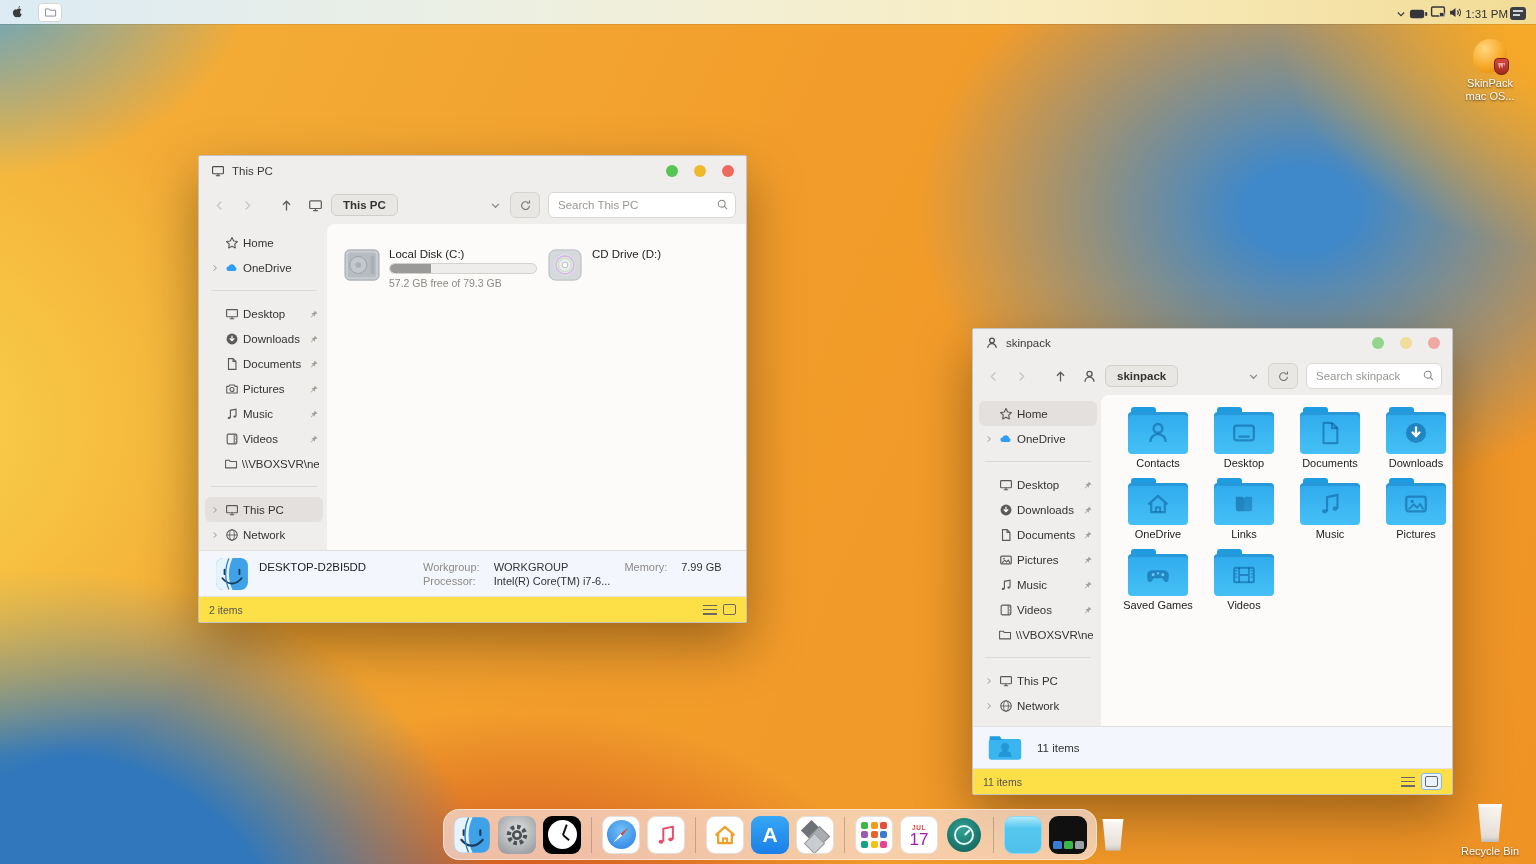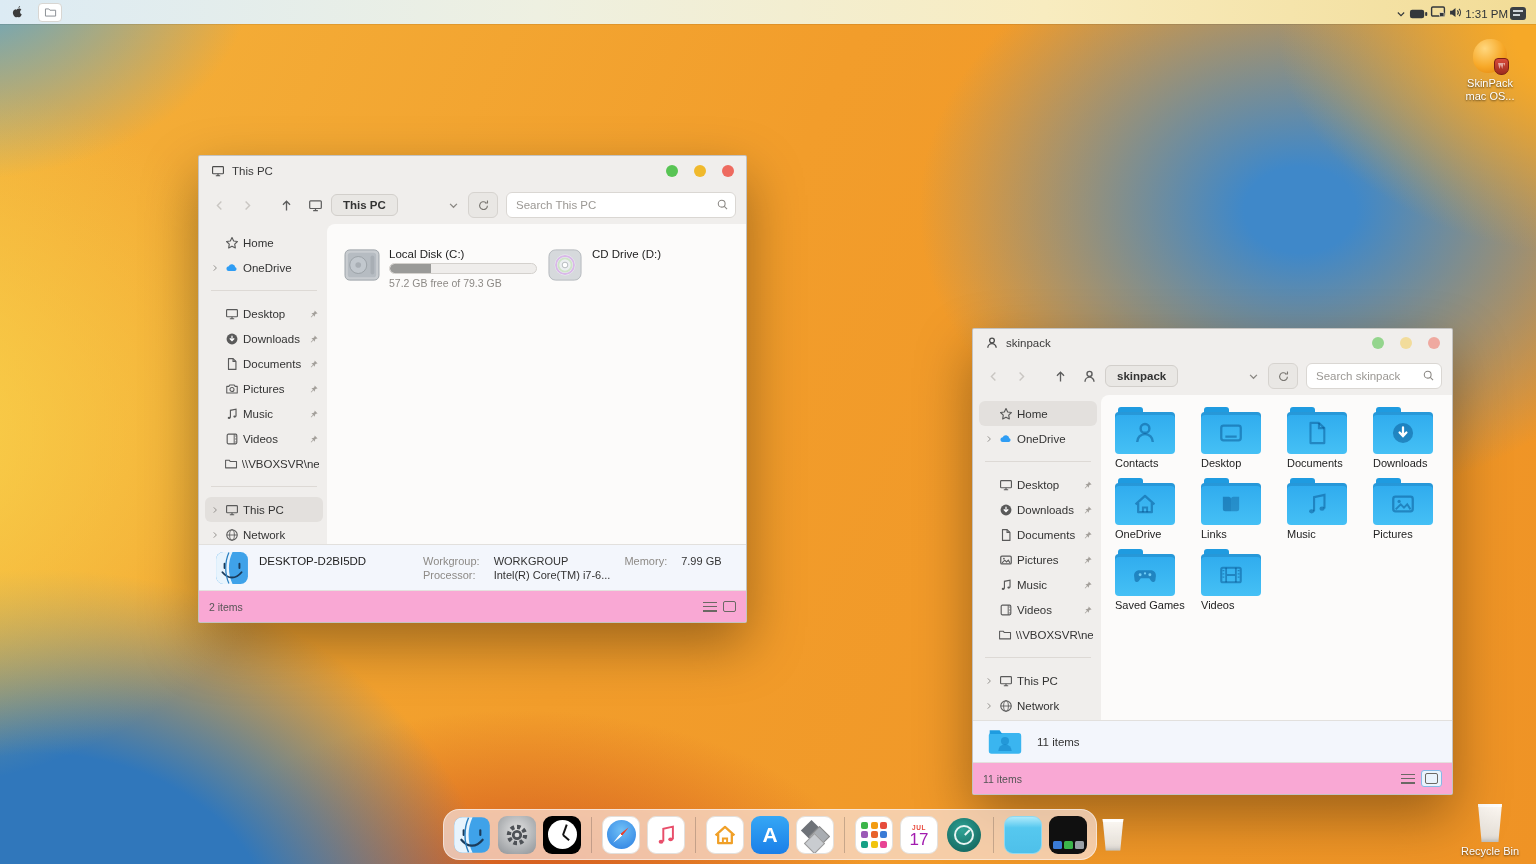--- a/index.html
+++ b/index.html
@@ -49,21 +49,21 @@
   .nav-chev svg{width:15px;height:15px;color:#c9c6c2}
   .tb-up svg{width:15px;height:15px;color:#5d5d5d;margin:0 6px 0 14px}
   .tb-loc svg{width:15px;height:15px;color:#5d5d5d}
   .crumb{background:#e9e7e4;border:1px solid #d2cfcb;border-radius:6px;padding:4px 11px;
     font-weight:bold;font-size:11.5px;color:#333}
   .tb-dd{margin-left:auto}
   .tb-dd svg{width:13px;height:13px;color:#8a8783}
   .tb-refresh{width:30px;height:26px;background:#e9e7e4;border:1px solid #d6d3cf;border-radius:6px;
     display:flex;align-items:center;justify-content:center}
   .tb-refresh svg{width:13px;height:13px;color:#7a7base}
-  .searchbox{position:relative;width:230px;height:26px}
+  .searchbox{position:relative;width:188px;height:26px}
   .searchbox input{width:100%;height:100%;border:1px solid #dad7d3;border-radius:6px;background:#fff;
     padding:0 26px 0 9px;font-size:11.5px;color:#333;font-family:"Liberation Sans",sans-serif;outline:none}
   .searchbox input::placeholder{color:#9b9894}
   .searchbox .sb-ic{position:absolute;right:7px;top:5px}
   .searchbox .sb-ic svg{width:13px;height:13px;color:#8a8783}
 
   .win-body{display:flex;flex:1 1 auto;min-height:0}
   .sidebar{flex:0 0 128px;padding:6px 4px 0 6px;overflow:hidden}
   .side-row{display:flex;align-items:center;gap:4px;height:25px;border-radius:6px;padding:0 4px;color:#333}
   .side-row.sel{background:#e3e0dd}
@@ -89,34 +89,34 @@
 
   .infopanel{flex:0 0 auto;background:#f3f6fc;border-top:1px solid #e2e0dd;display:flex;gap:10px;
     align-items:center;padding:5px 16px;height:46px}
   .infopanel svg.finder{width:34px;height:34px;flex:0 0 auto}
   .inf-grid{display:grid;grid-template-columns:minmax(150px,max-content) max-content max-content max-content max-content;
     column-gap:14px;row-gap:2px;font-size:11px;align-items:start}
   .inf-name{color:#222;font-size:11.5px}
   .inf-lab{color:#8d8a86}
   .inf-val{color:#333}
 
-  .statusbar{flex:0 0 auto;height:32px;border-top:1px solid #e4e1de;background:#f9a8d4;display:flex;
+  .statusbar{flex:0 0 auto;height:26px;border-top:1px solid #e4e1de;background:#fde047;display:flex;
     align-items:center;padding:0 10px;font-size:10.5px;color:#555}
   .sb-views{margin-left:auto;display:flex;gap:6px;align-items:center}
   .v-list{width:14px;height:10px;display:flex;flex-direction:column;justify-content:space-between}
   .v-list i{display:block;height:1.6px;background:#6b6864}
   .v-grid{width:13px;height:11px;border:1.4px solid #6b6864;border-radius:2px}
   .v-sel{border:1px solid #86b9e6;background:#eaf3fc;border-radius:3px;padding:2px 3px;display:flex}
 
   
   #win-skinpack{left:972px;top:328px;width:481px;height:467px;z-index:12}
   #win-skinpack .titlebar{height:28px}
   #win-skinpack .searchbox{width:136px}
   .foldergrid{display:grid;grid-template-columns:repeat(4,86px);padding:12px 0 0 14px;row-gap:9px}
-  .tile{display:flex;flex-direction:column;gap:3px}
+  .tile{display:flex;flex-direction:column;align-items:center;gap:3px}
   .folder{position:relative;width:60px;height:47px}
   .f-tab{position:absolute;left:3px;top:0;width:25px;height:9px;border-radius:3px 3px 0 0;background:#1f9be0}
   .f-body{position:absolute;left:0;top:5px;width:100%;height:42px;border-radius:4px;
     background:linear-gradient(180deg,#2fabee 0%,#45c0f5 100%);
     box-shadow:inset 0 3px 0 rgba(10,90,150,.25);display:flex;align-items:center;justify-content:center}
   .folder svg.glyph{width:26px;height:26px;color:rgba(5,80,140,.48)}
   .folder.purple .f-tab{background:#ab46cf}
   .folder.purple .f-body{background:linear-gradient(180deg,#c45ee6 0%,#d07cf0 100%);box-shadow:inset 0 3px 0 rgba(110,10,150,.28)}
   .folder.purple svg.glyph{color:rgba(100,0,140,.5)}
   .t-label{font-size:11px;color:#222;white-space:nowrap}

